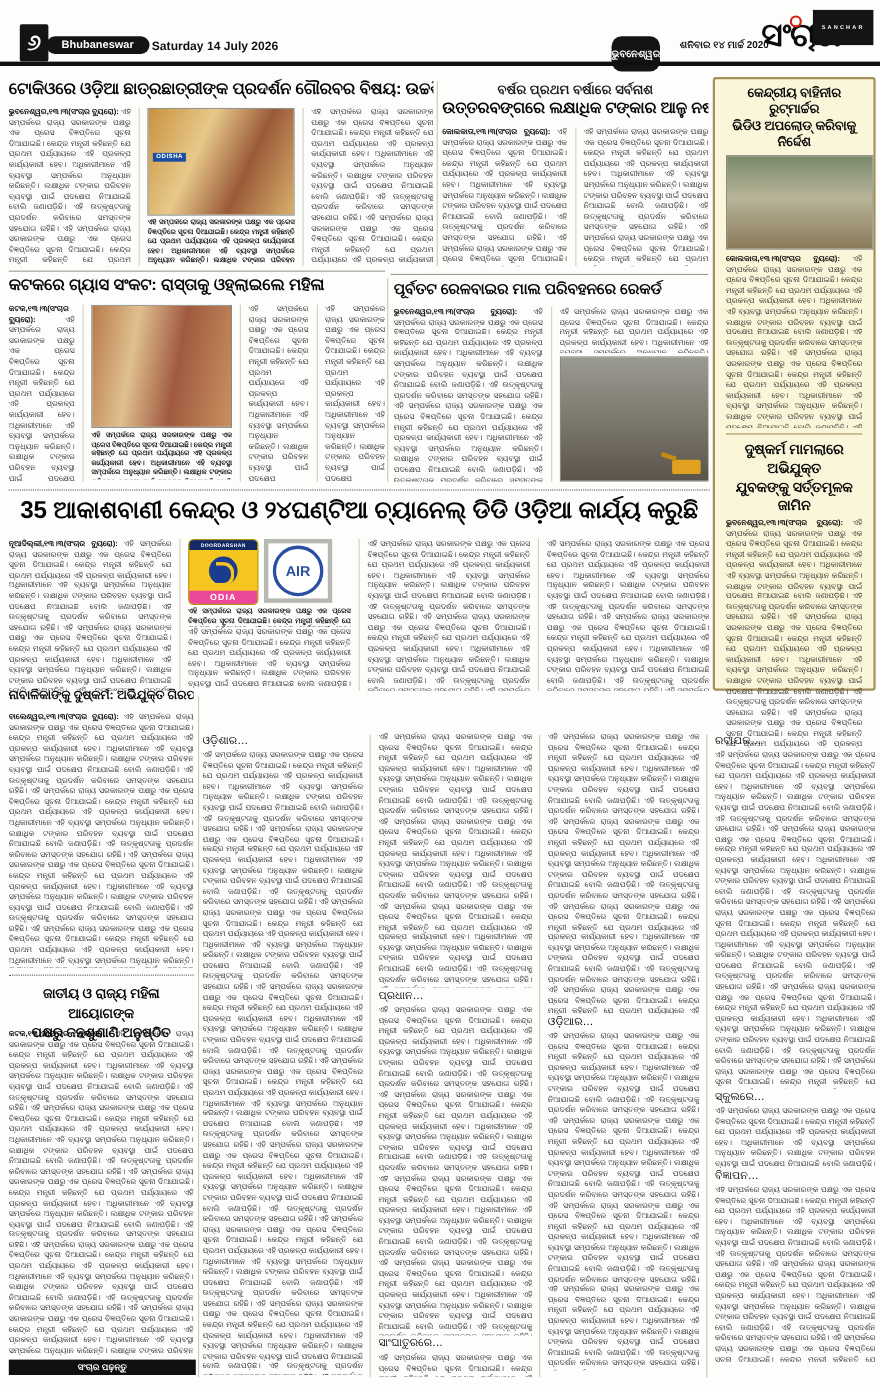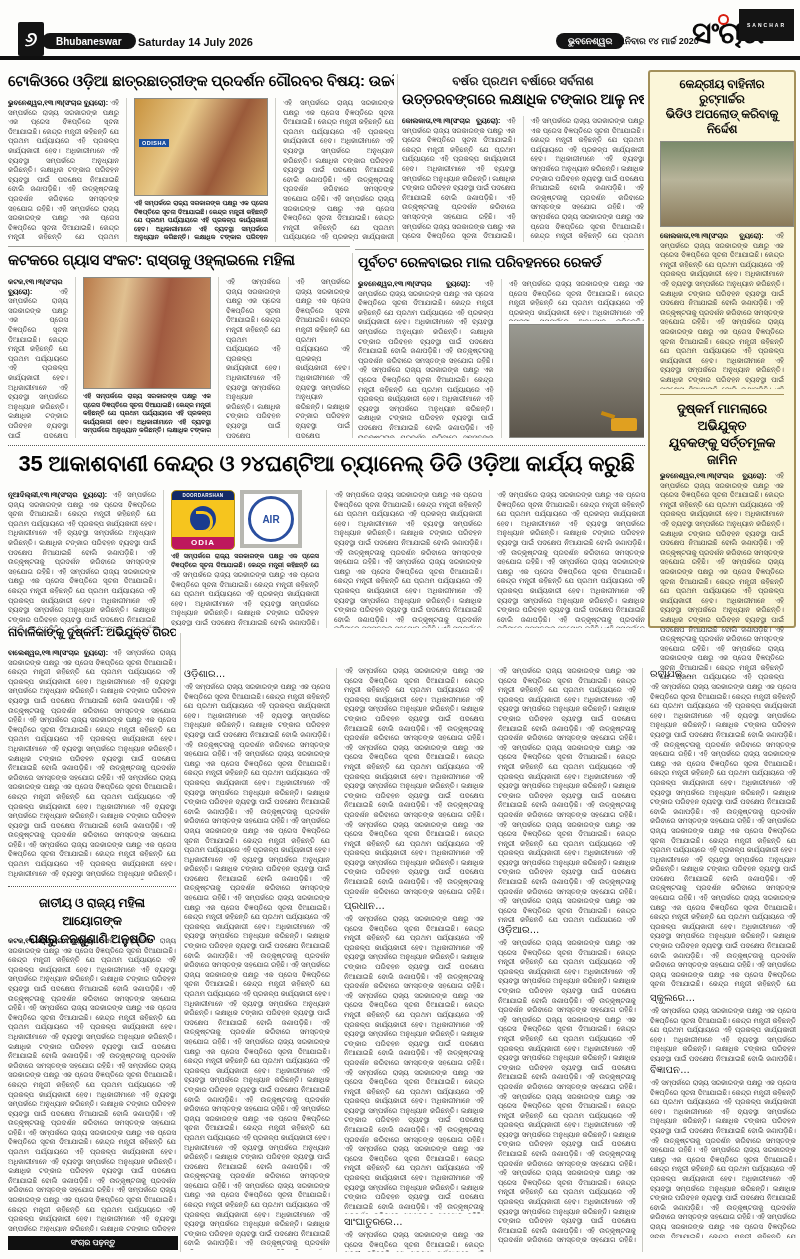--- a/index.html
+++ b/index.html
@@ -27,23 +27,23 @@
   .banner .btxt{font-weight:bold;font-size:16px;letter-spacing:0.5px;white-space:nowrap;}
   .subhead{font-weight:normal;font-size:10px;line-height:12px;margin:2px 0 2px 0;color:#000;}
   .odisha-tag{position:absolute;left:4px;top:42%;background:#1a4fa0;color:#fff;font-size:5.5px;font-weight:bold;padding:1px 3px;letter-spacing:0.5px;}
   .excv{position:absolute;right:8px;bottom:6px;width:26px;height:13px;background:#e0a020;border-radius:2px;}
   .excv:before{content:"";position:absolute;left:-10px;top:-5px;width:14px;height:4px;background:#c88a10;transform:rotate(18deg);}
   .ddlogo{width:62px;height:58px;background:#f6c51e;border-radius:5px;overflow:hidden;display:flex;flex-direction:column;border:1px solid #b89410;}
   .ddband{background:#132a66;color:#fff;font-size:4.6px;font-weight:bold;text-align:center;line-height:9px;letter-spacing:0.4px;}
   .ddmid{flex:1;display:flex;align-items:center;justify-content:center;}
   .ddcircle{width:26px;height:26px;border-radius:50%;background:#1a3c8f;position:relative;}
   .ddcircle:after{content:"";position:absolute;left:6px;top:5px;width:14px;height:16px;border:3px solid #f6c51e;border-left:none;border-radius:0 10px 10px 0;}
-  .ddred{background:#be185d;color:#fff;font-size:8px;font-weight:bold;text-align:center;line-height:12px;letter-spacing:1px;}
+  .ddred{background:#ec4899;color:#fff;font-size:8px;font-weight:bold;text-align:center;line-height:12px;letter-spacing:1px;}
   .airlogo{width:62px;height:58px;background:#fff;border:4px solid #b8b8b2;display:flex;align-items:center;justify-content:center;box-sizing:border-box;}
-  .aircircle{width:40px;height:40px;border-radius:50%;border:3px solid #2a4fa0;display:flex;align-items:center;justify-content:center;color:#2a4fa0;font-weight:bold;font-size:10px;}
+  .aircircle{width:40px;height:40px;border-radius:50%;border:3px solid #2a4fa0;display:flex;align-items:center;justify-content:center;color:#2a4fa0;font-weight:bold;font-size:13px;}
   .masthead{font-weight:bold;font-size:30px;line-height:30px;color:#0a0a0a;position:relative;letter-spacing:-1px;}
   .mast-bar{position:absolute;right:2px;top:-9px;background:#141414;color:#fff;font-size:5px;font-weight:bold;letter-spacing:2px;padding:1px 8px;}
   .red-dot{position:absolute;width:7px;height:7px;border-radius:50%;border:2px solid #d81e10;background:#fff;left:26px;top:-4px;}
   .footer-strip{background:#101010;color:#fff;font-size:8px;font-weight:bold;display:flex;align-items:center;justify-content:center;}
   .kicker{font-weight:bold;font-size:12px;}
   .logo-sq{background:#141414;color:#fff;display:flex;align-items:center;justify-content:center;font-size:20px;font-weight:bold;border-radius:2px;}
 </style>
 </head>
 <body>
 
@@ -51,21 +51,21 @@
 
   <div class="abs" style="left:0;top:0;width:800px;height:62px;">
     <div class="abs logo-sq" style="left:18px;top:22px;width:26px;height:34px;">
       <span>୬</span>
     </div>
     <div class="abs pill" style="left:42px;top:33px;height:16px;padding:0 14px;font-size:10px;">
       <span>Bhubaneswar</span>
     </div>
     <div class="abs" style="left:138px;top:36px;font-size:11px;font-weight:bold;color:#111;">Saturday 14 July 2026</div>
 
-    <div class="abs pill" style="left:556px;top:33px;height:16px;padding:0 12px;font-size:9px;">
+    <div class="abs pill" style="left:556px;top:33px;height:32px;padding:0 0;font-size:9px;">
       <span>ଭୁବନେଶ୍ୱର</span>
     </div>
     <div class="abs" style="left:618px;top:36px;font-size:9px;font-weight:bold;color:#111;">ଶନିବାର ୧୪ ମାର୍ଚ୍ଚ 2020</div>
 
     <div class="abs masthead" style="left:692px;top:18px;width:104px;">
       <span class="mast-bar">SANCHAR</span>
       <span class="red-dot"></span>
       <span>ସଂଚାର</span>
     </div>
     <div class="abs" style="left:0;top:56px;width:800px;height:4px;background:#101010;"></div>

